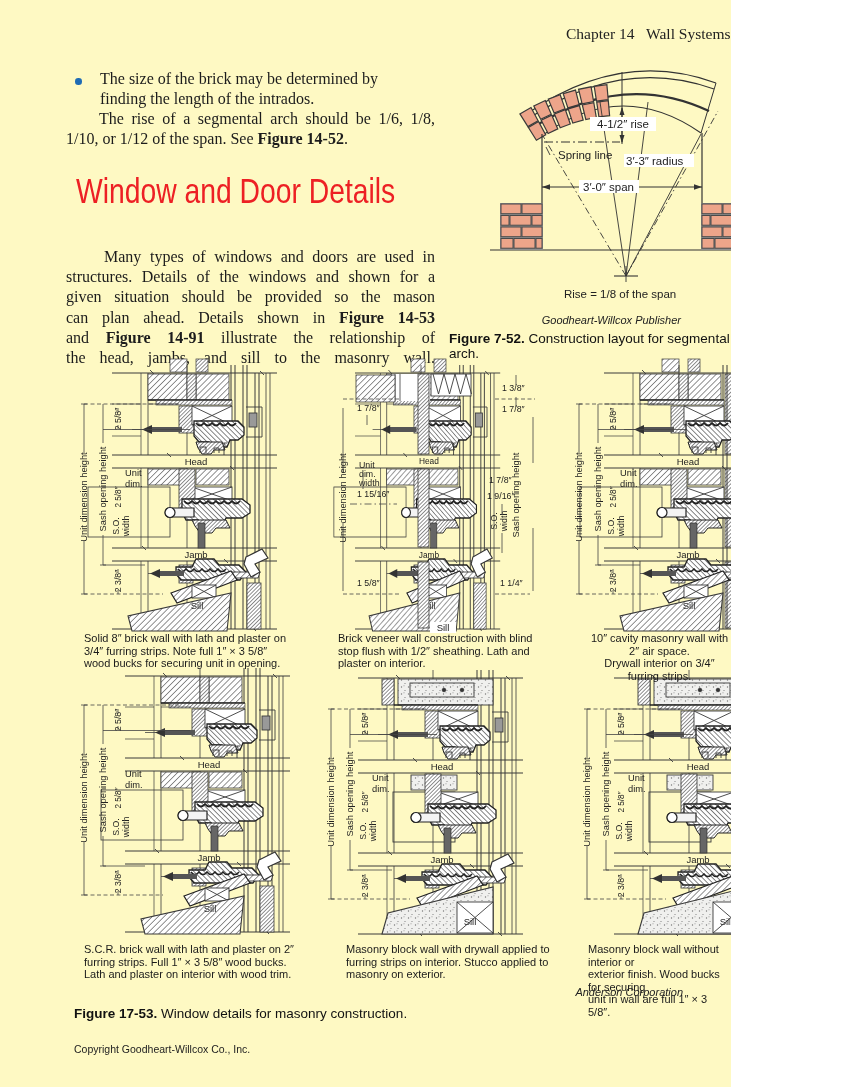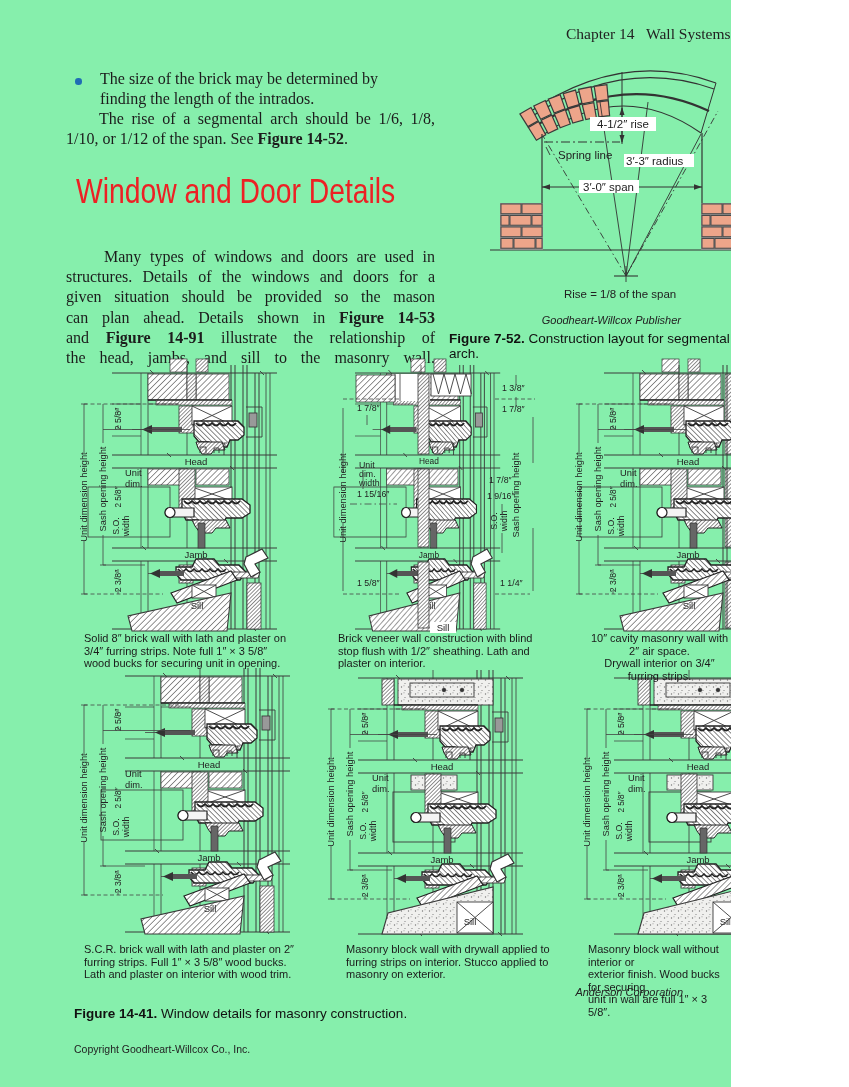--- a/index.html
+++ b/index.html
@@ -1,16 +1,16 @@
 <!DOCTYPE html>
 <html><head>
 <meta charset="utf-8">
 <style>
   html,body { margin:0; padding:0; background:#fff; }
-  .page { position:relative; width:731px; height:1087px; background:#86efac; overflow:hidden;
+  .page { position:relative; width:731px; height:1087px; background:#fef9c3; overflow:hidden;
           font-family:"Liberation Sans", sans-serif; }
   .serif { font-family:"Liberation Serif", serif; }
   .bt { position:absolute; left:66px; width:369px; font-family:"Liberation Serif", serif;
         font-size:16px; color:#1c1c1c; }
   .bt div { height:20.2px; }
   .jl { text-align:justify;text-align-last:justify; }
   .cap { position:absolute; font-size:11px; line-height:12.6px; color:#1a1a1a;margin-left:8px; }
 </style>
 </head>
 <body>
@@ -29,21 +29,21 @@
 
   <div class="bt" style="top:110px;">
     <div class="jl"><span style="display:inline-block;width:33px;"></span>The rise of a segmental arch should be 1/6, 1/8,</div>
     <div>1/10, or 1/12 of the span. See <b>Figure 14-52</b>.</div>
   </div>
 
   <div style="position:absolute;left:76px;top:172px;font-size:34.5px;color:#ed2024;transform:scale(0.82,1);transform-origin:0 0;white-space:nowrap;">Window and Door Details</div>
 
   <div class="bt" style="top:217px;margin-top:31px;">
     <div class="jl"><span style="display:inline-block;width:38px;"></span>Many types of windows and doors are used in</div>
-    <div class="jl">structures. Details of the windows and doors for a</div>
+    <div class="jl">structures. Details of the windows and shown for a</div>
     <div class="jl">given situation should be provided so the mason</div>
     <div class="jl">can plan ahead. Details shown in <b>Figure 14-53</b></div>
     <div class="jl">and <b>Figure 14-91</b> illustrate the relationship of</div>
     <div class="jl">the head, jambs, and sill to the masonry wall.</div>
   </div>
 
 <svg width="340" height="262" viewBox="0 0 340 262" font-family="Liberation Sans, sans-serif" style="position:absolute;left:482px;top:62px">
 
 <path d="M140,10V80" stroke="#333" stroke-width="1"></path>
 
@@ -623,16 +623,16 @@
   <div class="cap" style="left:580px;top:632px;text-align:center;">10″ cavity masonry wall with 2″ air space.<br>Drywall interior on 3/4″ furring strips.</div>
 
   <div class="cap" style="left:76px;top:943px;">S.C.R. brick wall with lath and plaster on 2″<br>furring strips. Full 1″ × 3 5/8″ wood bucks.<br>Lath and plaster on interior with wood trim.</div>
 
   <div class="cap" style="left:338px;top:943px;">Masonry block wall with drywall applied to<br>furring strips on interior. Stucco applied to<br>masonry on exterior.</div>
 
   <div class="cap" style="left:580px;top:943px;">Masonry block wall without interior or<br>exterior finish. Wood bucks for securing<br>unit in wall are full 1″ × 3 5/8″.</div>
 
   <div style="position:absolute;right:48px;top:986px;font-size:11px;font-style:italic;color:#222;">Anderson Corporation</div>
 
-  <div style="position:absolute;left:74px;top:1006px;font-size:13.5px;color:#111;"><b>Figure 14-41.</b> Window details for masonry construction.</div>
+  <div style="position:absolute;left:74px;top:1006px;font-size:13.5px;color:#111;"><b>Figure 17-53.</b> Window details for masonry construction.</div>
 
   <div style="position:absolute;left:74px;top:1043px;font-size:10.5px;color:#222;">Copyright Goodheart-Willcox Co., Inc.</div>
 </div>
 
 </body></html>

